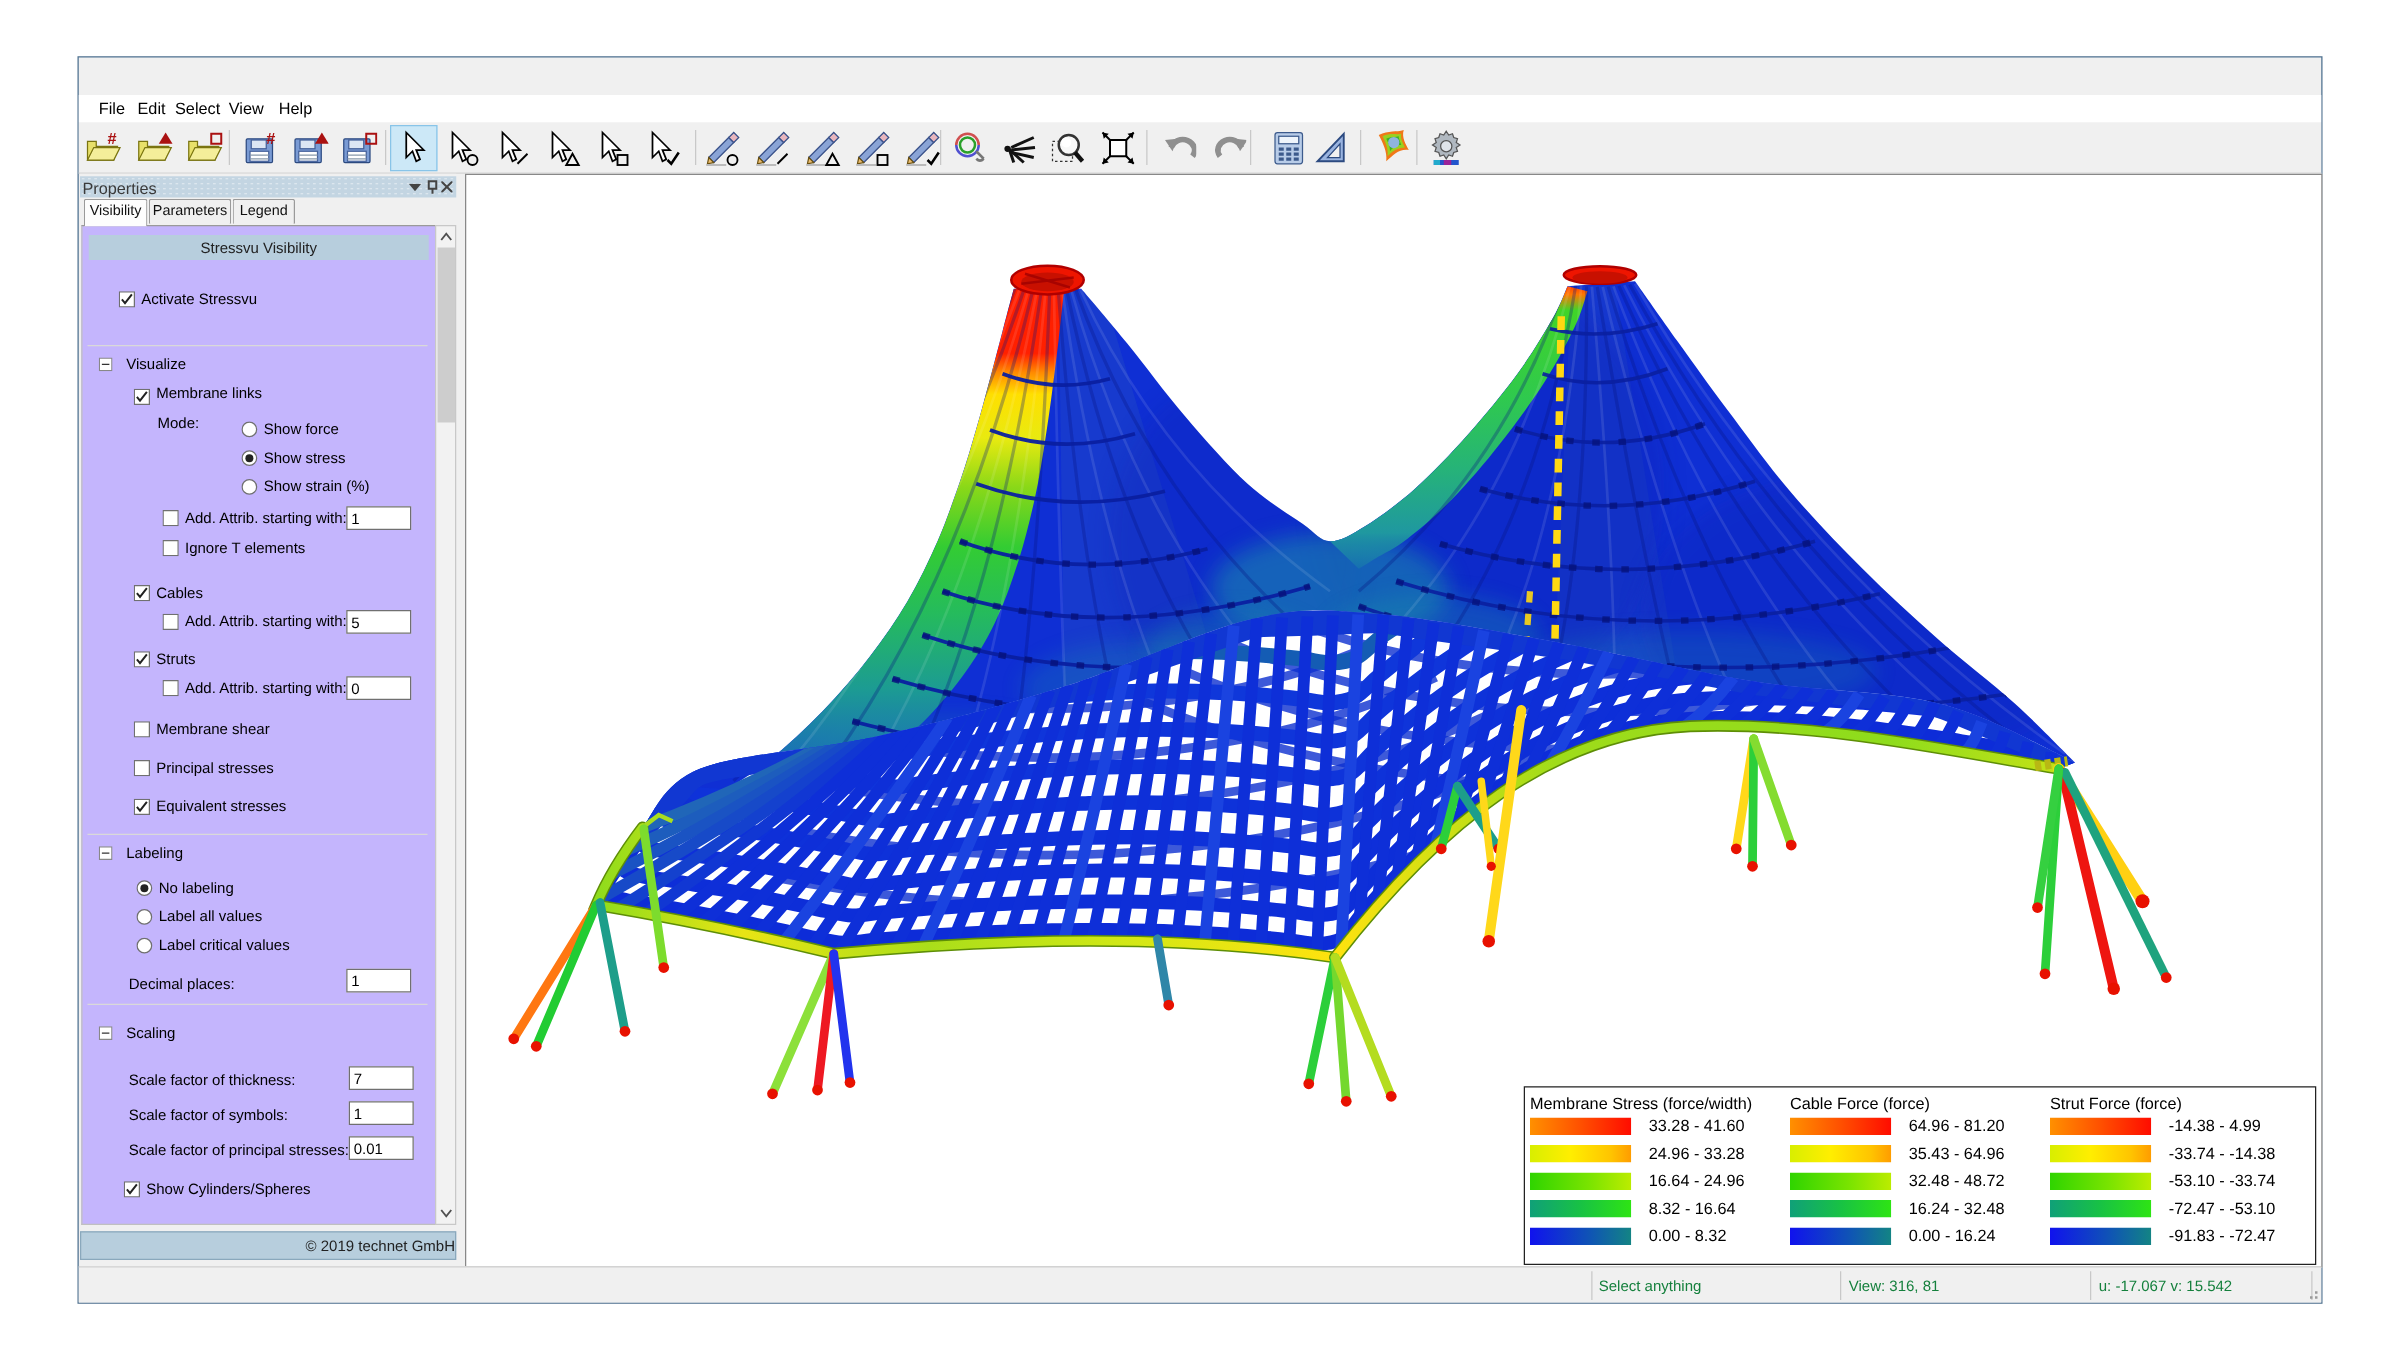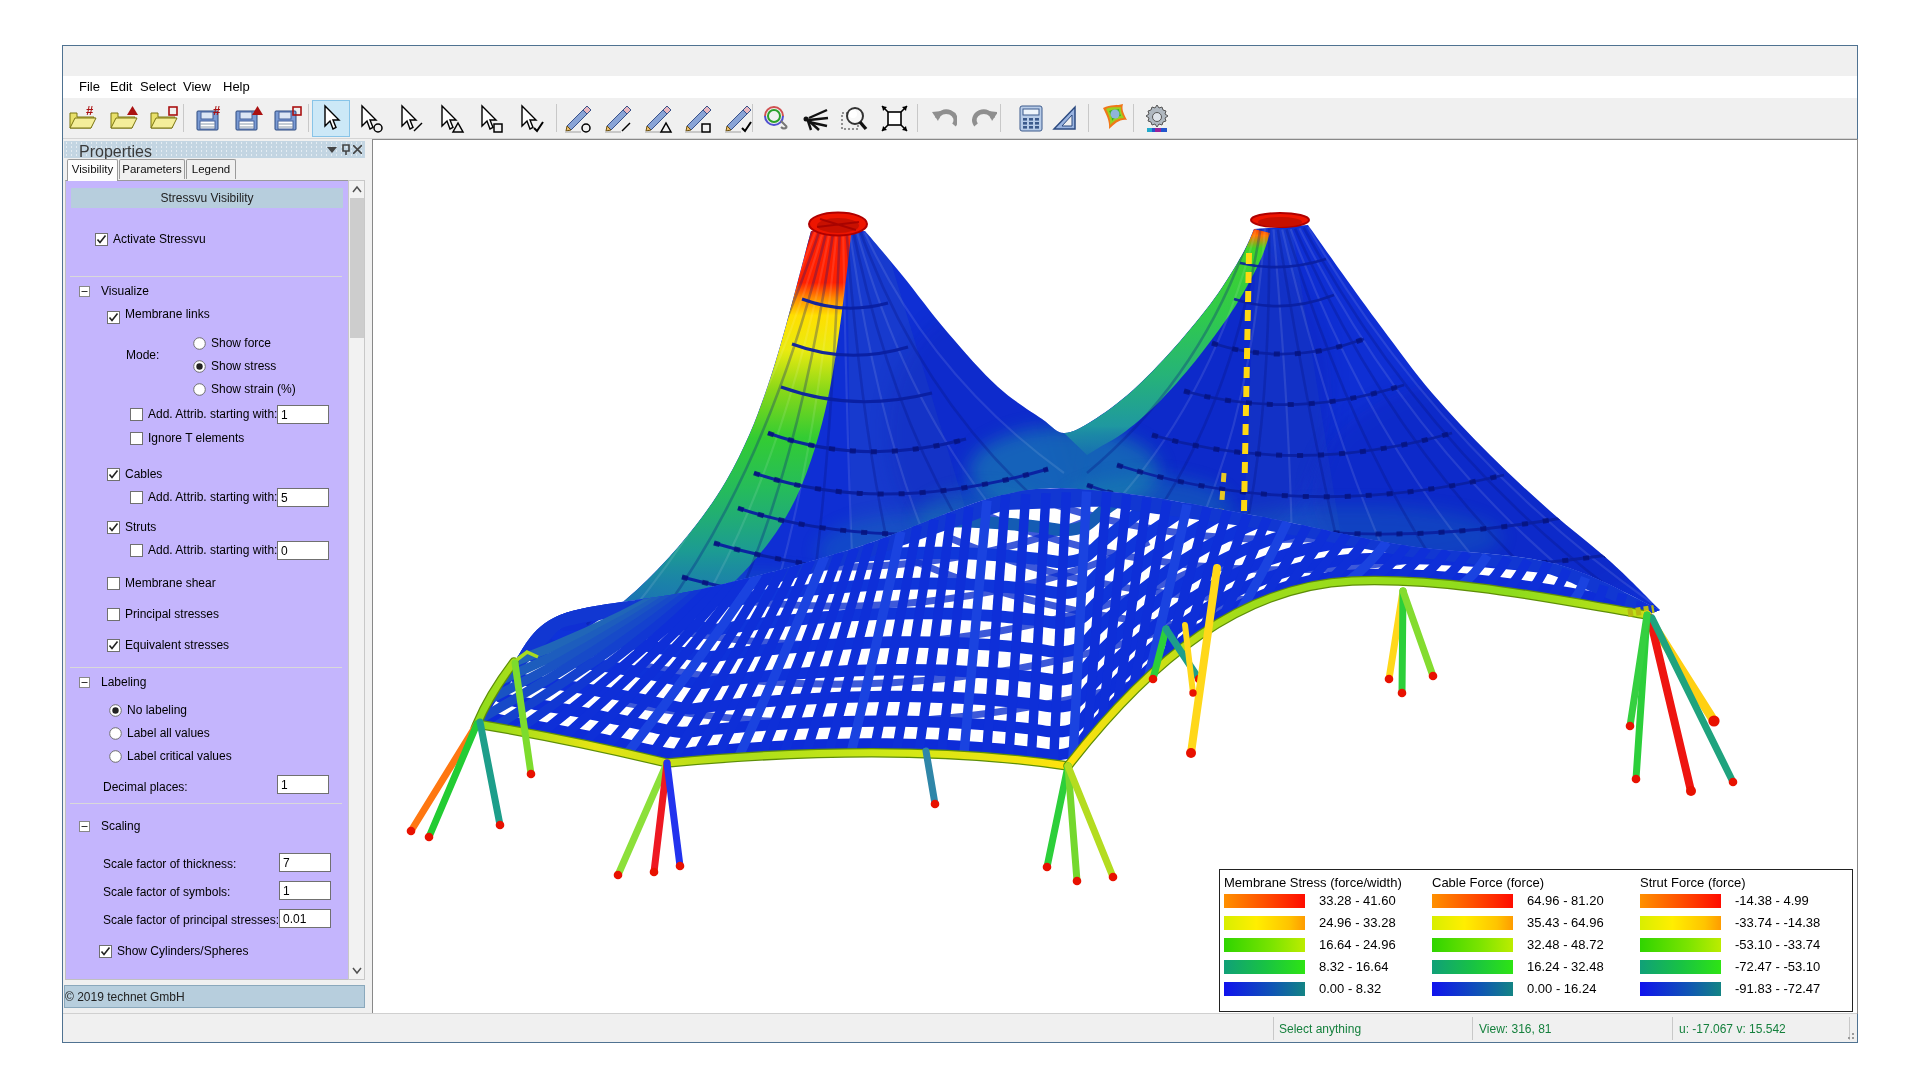--- a/index.html
+++ b/index.html
@@ -5,31 +5,31 @@
 #win{position:absolute;left:62px;top:45px;width:1796px;height:998px;background:#f0f0f0;border:1px solid #4f7291}
 #title{position:absolute;left:0;top:0;width:100%;height:30px;background:#fff;font-size:12px;color:#000}
 #title .txt{position:absolute;left:31px;top:9px}
 #wbtn{position:absolute;right:0;top:0;width:150px;height:30px}
 #menu{position:absolute;left:0;top:30px;width:100%;height:22px;background:#fff;font-size:13px}
 #menu span{position:absolute;top:3px}
 #toolbar{position:absolute;left:0;top:52px;width:100%;height:41px;background:#f0f0f0;border-bottom:1px solid #d4d4d4}
 .tsep{position:absolute;top:6px;width:1px;height:28px;background:#c8c8c8}
 .tsel{position:absolute;top:2px;width:38px;height:37px;background:#cce8f7;border:1px solid #88c4e8}
 #panel{position:absolute;left:1px;top:93px;width:301px;height:880px;background:#f0f0f0;font-size:12px}
-#pcap{position:absolute;left:0;top:2px;width:100%;height:17px;background:#c3d5e2;background-image:radial-gradient(rgba(255,255,255,0.55) 0.8px,transparent 1px);background-size:5px 4px;color:#3a3a3a;font-size:16px;padding:2px 0 0 15px}
+#pcap{position:absolute;left:0;top:2px;width:100%;height:17px;background:#c3d5e2;background-image:radial-gradient(rgba(255,255,255,0.55) 0.8px,transparent 1px);background-size:5px 4px;color:#3a3a3a;font-size:13px;padding:2px 0 0 2px}
 .tab{position:absolute;top:20px;height:20px;background:#f0f0f0;border:1px solid #9a9a9a;border-bottom:none;font-size:11.5px;text-align:center;padding-top:3px;color:#111;border-radius:2px 2px 0 0}
 .tab.act{background:#fdfdfd;height:22px;z-index:2}
 #pbody{position:absolute;left:1px;top:41px;width:284px;height:800px;background:#c4b5fd;border:1px solid #c0c0c0;border-top:1px solid #9a9a9a}
 #phead{position:absolute;left:5px;top:7px;right:5px;height:20px;background:#b7cedd;text-align:center;font-size:12px;padding-top:3px;color:#222}
 .cbx{position:absolute}
 .pl{position:absolute;font-size:12px;color:#000;white-space:nowrap}
 .inp{position:absolute;height:19px;background:#fff;border:1px solid #707070;font-size:12px;padding:2px 0 0 3px}
 #psb{position:absolute;right:0px;top:41px;width:17px;height:800px;background:#f2f2f2;border:1px solid #c8c8c8}
 #psbthumb{position:absolute;left:1px;top:17px;width:14px;height:140px;background:#cdcdcd}
-#pfoot{position:absolute;left:0;bottom:11px;width:100%;height:23px;background:#b7cedd;border:1px solid #8aa8bc;text-align:left;font-size:12px;padding-top:4px;color:#222}
+#pfoot{position:absolute;left:0;bottom:11px;width:100%;height:23px;background:#b7cedd;border:1px solid #8aa8bc;text-align:right;font-size:12px;padding-top:4px;color:#222}
 #vp{position:absolute;left:309px;top:93px;width:1486px;height:875px;background:#fff;border:1px solid #888}
 #legend{position:absolute;left:846px;top:729px;width:634px;height:143px;background:#fff;border:1px solid #222;font-size:13px}
 .lgh{position:absolute;white-space:nowrap}
 .lgv{position:absolute;white-space:nowrap}
 #status{position:absolute;left:0;bottom:0;width:100%;height:29px;background:#f0f0f0;border-top:1px solid #d0d0d0;font-size:12px;color:#15803d}
 #status .cell{position:absolute;top:8px}
 #status .sep{position:absolute;top:3px;width:1px;height:23px;background:#c8c8c8}
 </style></head><body>
 <div id="win">
  <div id="menu">
@@ -246,21 +246,21 @@
         <svg class="cbx" style="left:13px;top:105px" width="11" height="11">
           <rect x="0.5" y="0.5" width="10" height="10" fill="#fff" stroke="#888"></rect>
           <line x1="2.5" y1="5.5" x2="8.5" y2="5.5" stroke="#333"></line>
         </svg>
         <div class="pl" style="left:35px;top:103px">Visualize</div>
         <svg class="cbx" style="left:41px;top:130px" width="13" height="13">
           <rect x="0.5" y="0.5" width="12" height="12" fill="#fff" stroke="#707070"></rect>
           <path d="M2.5,6.5 L5,9.5 L10.5,2.5" fill="none" stroke="#222" stroke-width="1.6"></path>
         </svg>
         <div class="pl" style="left:59px;top:126px">Membrane links</div>
-        <div class="pl" style="left:60px;top:167px">Mode:</div>
+        <div class="pl" style="left:60px;top:150px">Mode:</div>
         <svg class="cbx" style="left:127px;top:156px" width="14" height="14">
           <circle cx="6.5" cy="6.5" r="5.8" fill="#fff" stroke="#707070"></circle>
         </svg>
         <div class="pl" style="left:145px;top:155px">Show force</div>
         <svg class="cbx" style="left:127px;top:179px" width="14" height="14">
           <circle cx="6.5" cy="6.5" r="5.8" fill="#fff" stroke="#707070"></circle>
           <circle cx="6.5" cy="6.5" r="3.2" fill="#222"></circle>
         </svg>
         <div class="pl" style="left:145px;top:178px">Show stress</div>
         <svg class="cbx" style="left:127px;top:202px" width="14" height="14">

